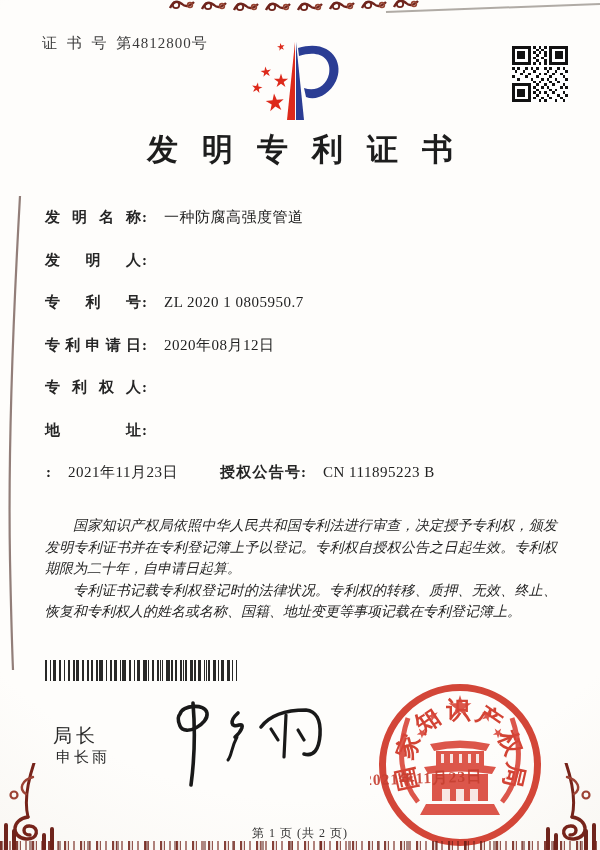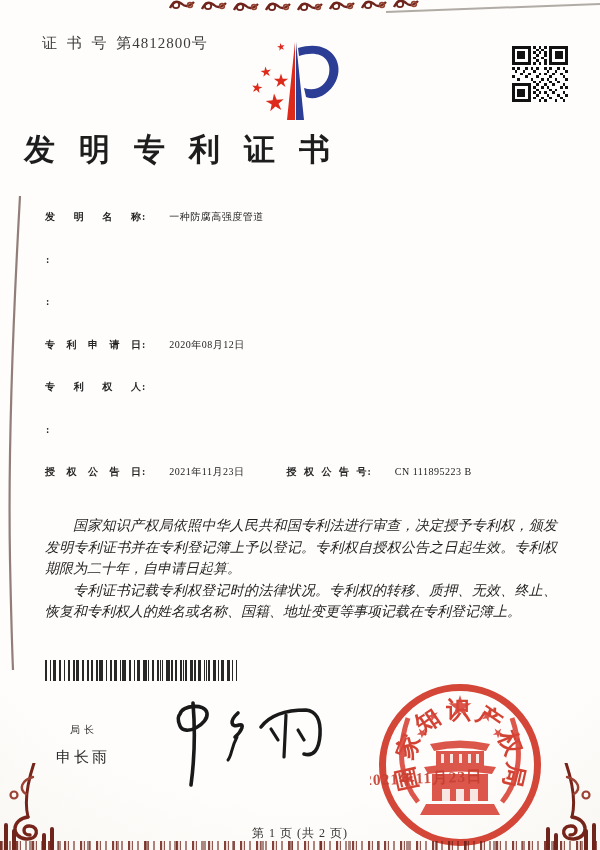--- a/index.html
+++ b/index.html
@@ -19,61 +19,61 @@
 
   .cert-no {
     left:42px; top:34px;
     font-size:15px; color:#3b3b3b; letter-spacing:3px;
     white-space:nowrap;
   }
   .cert-no .num { letter-spacing:1px; }
 
   .title {
     left:0; top:129px; width:100%;
-    text-align:left;
+    text-align:center;
     font-size:31px; font-weight:bold; color:#1d1d1d;
     letter-spacing:24px; text-indent:24px;
     white-space:nowrap;
   }
 
   .fields { left:45px; top:206px; width:515px; }
   .field-row {
     display:flex; align-items:center;
-    font-size:10px; color:#222;
+    font-size:15px; color:#222;
     margin-bottom:20.5px; line-height:22px;
     white-space:nowrap;
   }
   .field-label {
     display:inline-block; width:96px;
     text-align:justify; text-align-last:justify;
     font-weight:600; color:#262626;
   }
   .field-colon { font-weight:600; margin-left:1px; }
-  .field-value { margin-left:24px; letter-spacing:0.5px; font-weight:500; }
+  .field-value { margin-left:17px; letter-spacing:0.5px; font-weight:500; }
   .field-group2 { display:flex; align-items:baseline; margin-left:42px;font-family:Liberation Serif, serif; }
   .field-group2 .field-label { width:80px; }
 
   .paras {
     left:45px; top:491px; width:512px;
     font-size:14px; line-height:21.5px; color:#1f1f1f;
     font-style:italic; font-weight:500;
     text-align:justify;
     margin-top:24px;
   }
   .paras p { text-indent:2em; }
 
   .barcode {
     left:45px; top:660px; width:192px; height:21px;
     background:
       repeating-linear-gradient(90deg,#161616 0 2px,transparent 2px 5px,#161616 5px 6px,transparent 6px 9px,#161616 9px 11px,transparent 11px 14px),
       repeating-linear-gradient(90deg,#161616 0 1px,transparent 1px 8px,#161616 8px 10px,transparent 10px 15px,#161616 15px 16px,transparent 16px 23px);
     opacity:.92;
   }
 
-  .signer-title { left:70px; top:723px; font-size:10px; color:#2a2a2a; letter-spacing:4px; font-family:Liberation Serif, serif; }
+  .signer-title { left:53px; top:723px; font-size:19px; color:#2a2a2a; letter-spacing:4px; font-family:Liberation Serif, serif; }
   .signer-name  { left:56px; top:748px; font-size:15px; color:#2a2a2a; letter-spacing:3px; font-family:"Liberation Sans","DejaVu Sans",sans-serif; }
 
   .footer {
     left:0; top:825px; width:100%; text-align:center;
     font-size:12px; color:#333; letter-spacing:1px;
   }
 
   .seal-date-svgtext { font-weight:bold; }
 
   .fringe {
@@ -160,39 +160,42 @@
 
   <div class="abs title">发明专利证书</div>
 
   <div class="abs fields">
     <div class="field-row">
       <span class="field-label">发明名称</span>
         <span class="field-colon">:</span>
       <span class="field-value">一种防腐高强度管道</span>
     </div>
     <div class="field-row">
-        <span class="field-colon">:</span>
-    </div>
-    <div class="field-row">
-        <span class="field-colon">:</span>
+      <span class="field-label">发明人</span>
+        <span class="field-colon">:</span>
+    </div>
+    <div class="field-row">
+      <span class="field-label">专利号</span>
+        <span class="field-colon">:</span>
+      <span class="field-value">ZL 2020 1 0805950.7</span>
     </div>
     <div class="field-row">
       <span class="field-label">专利申请日</span>
         <span class="field-colon">:</span>
       <span class="field-value">2020年08月12日</span>
     </div>
     <div class="field-row">
       <span class="field-label">专利权人</span>
         <span class="field-colon">:</span>
     </div>
     <div class="field-row">
-        <span class="field-colon">:</span>
-    </div>
-    <div class="field-row">
-      <span class="field-label">授权公告日</span>
+      <span class="field-label">地址</span>
+        <span class="field-colon">:</span>
+    </div>
+    <div class="field-row">
         <span class="field-colon">:</span>
       <span class="field-value">2021年11月23日</span>
       <span class="field-group2">
         <span class="field-label">授权公告号</span>
           <span class="field-colon">:</span>
         <span class="field-value">CN 111895223 B</span>
       </span>
     </div>
   </div>
 

